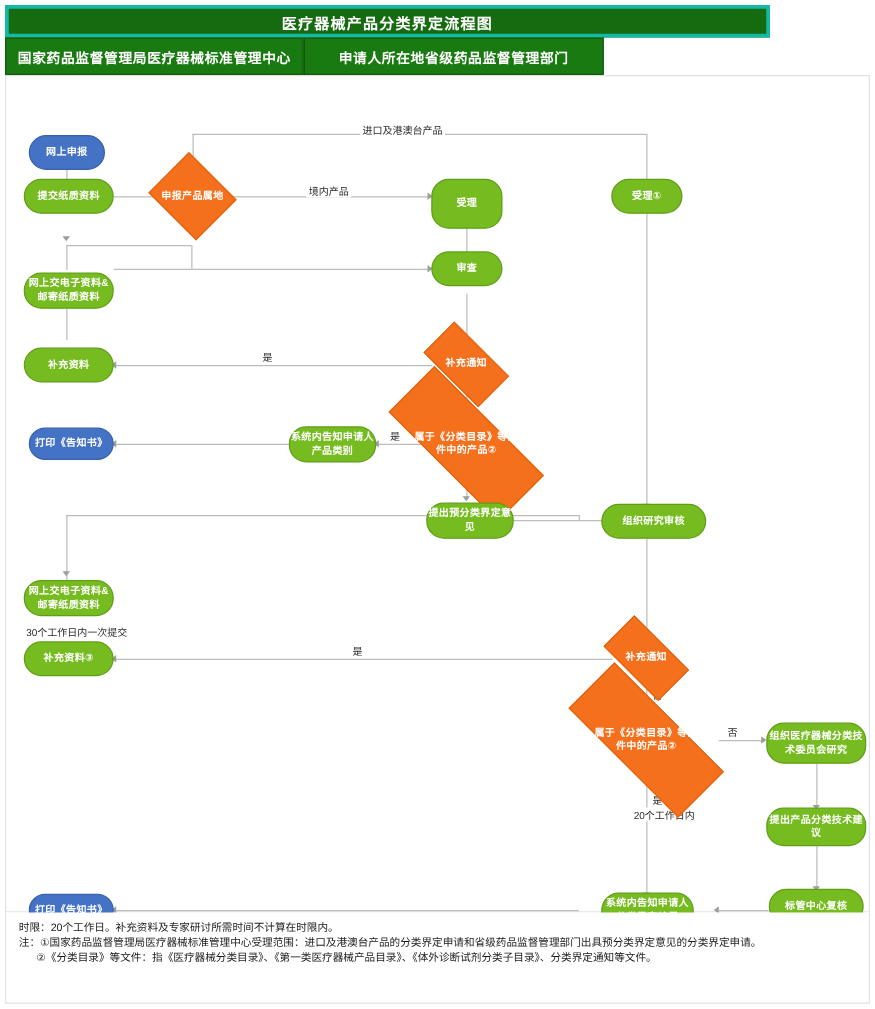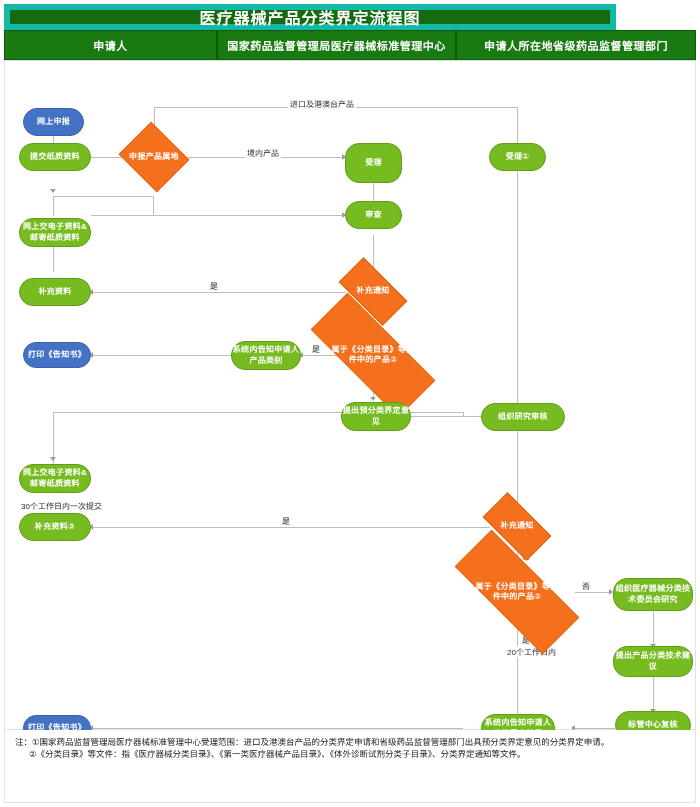--- a/index.html
+++ b/index.html
@@ -2,23 +2,23 @@
 <html lang="zh-CN"><head>
 <meta charset="utf-8">
 <style>
   html,body{margin:0;padding:0;background:#ffffff;}
   body{font-family:"Liberation Sans","DejaVu Sans",sans-serif;}
   #page{position:relative;width:700px;height:807px;background:#ffffff;overflow:hidden;}
 
   
   .hdr-title{
     position:absolute;left:4px;top:4px;width:612px;height:26px;
-    background:#166b10;color:#ffffff;font-size:16px;font-weight:bold;
+    background:#166b10;color:#ffffff;font-size:12px;font-weight:bold;
     display:flex;align-items:center;justify-content:center;letter-spacing:1px;
-    border:6px solid #14b8a6;box-sizing:border-box;
+    border:3px solid #14b8a6;box-sizing:border-box;
   }
   .hdr-row{position:absolute;left:4px;top:30px;width:692px;height:30px;display:flex;}
   .hdr-cell{
     background:#1a7a12;color:#ffffff;font-size:11px;font-weight:bold;
     display:flex;align-items:center;justify-content:center;
     border:1px solid #0d5a09;box-sizing:border-box;letter-spacing:.5px;
   }
   .hdr-cell.c1{width:213px;}
   .hdr-cell.c2{width:240px;}
   .hdr-cell.c3{width:239px;}
@@ -54,21 +54,20 @@
   .elbl{position:absolute;font-size:8px;color:#2b2b2b;background:#ffffff;
         padding:0 2px;white-space:nowrap;font-weight:normal;}
 </style>
 </head>
 <body>
 
 <div id="page">
 
   <div class="hdr-title">医疗器械产品分类界定流程图</div>
   <div class="hdr-row">
-    <div class="hdr-cell c1">申请人</div>
     <div class="hdr-cell c3">国家药品监督管理局医疗器械标准管理中心</div>
     <div class="hdr-cell c2">申请人所在地省级药品监督管理部门</div>
   </div>
 
   <div id="canvas">
 
     <div class="ln lnv" style="left:48px;top:75px;height:28px;"></div>
     <div class="arw arw-d" style="left:45px;top:101px;"></div>
 
     <div class="ln lnh" style="left:86px;top:96px;width:37px;"></div>
@@ -220,17 +219,18 @@
 
     <div class="node n-green" style="left:610px;top:650px;width:76px;height:28px;">标管中心复核</div>
 
     <div class="node n-green" style="left:476px;top:653px;width:74px;height:29px;">系统内告知申请人分类界定结果</div>
 
     <div class="node n-blue" style="left:18px;top:654px;width:68px;height:26px;">打印《告知书》</div>
 
   </div>
 
   <div id="footer">
+    <div class="note-line">时限：20个工作日。补充资料及专家研讨所需时间不计算在时限内。</div>
     <div class="note-line">注：①国家药品监督管理局医疗器械标准管理中心受理范围：进口及港澳台产品的分类界定申请和省级药品监督管理部门出具预分类界定意见的分类界定申请。</div>
     <div class="note-line note-indent">②《分类目录》等文件：指《医疗器械分类目录》、《第一类医疗器械产品目录》、《体外诊断试剂分类子目录》、分类界定通知等文件。</div>
   </div>
 
 </div>
 
 </body></html>

